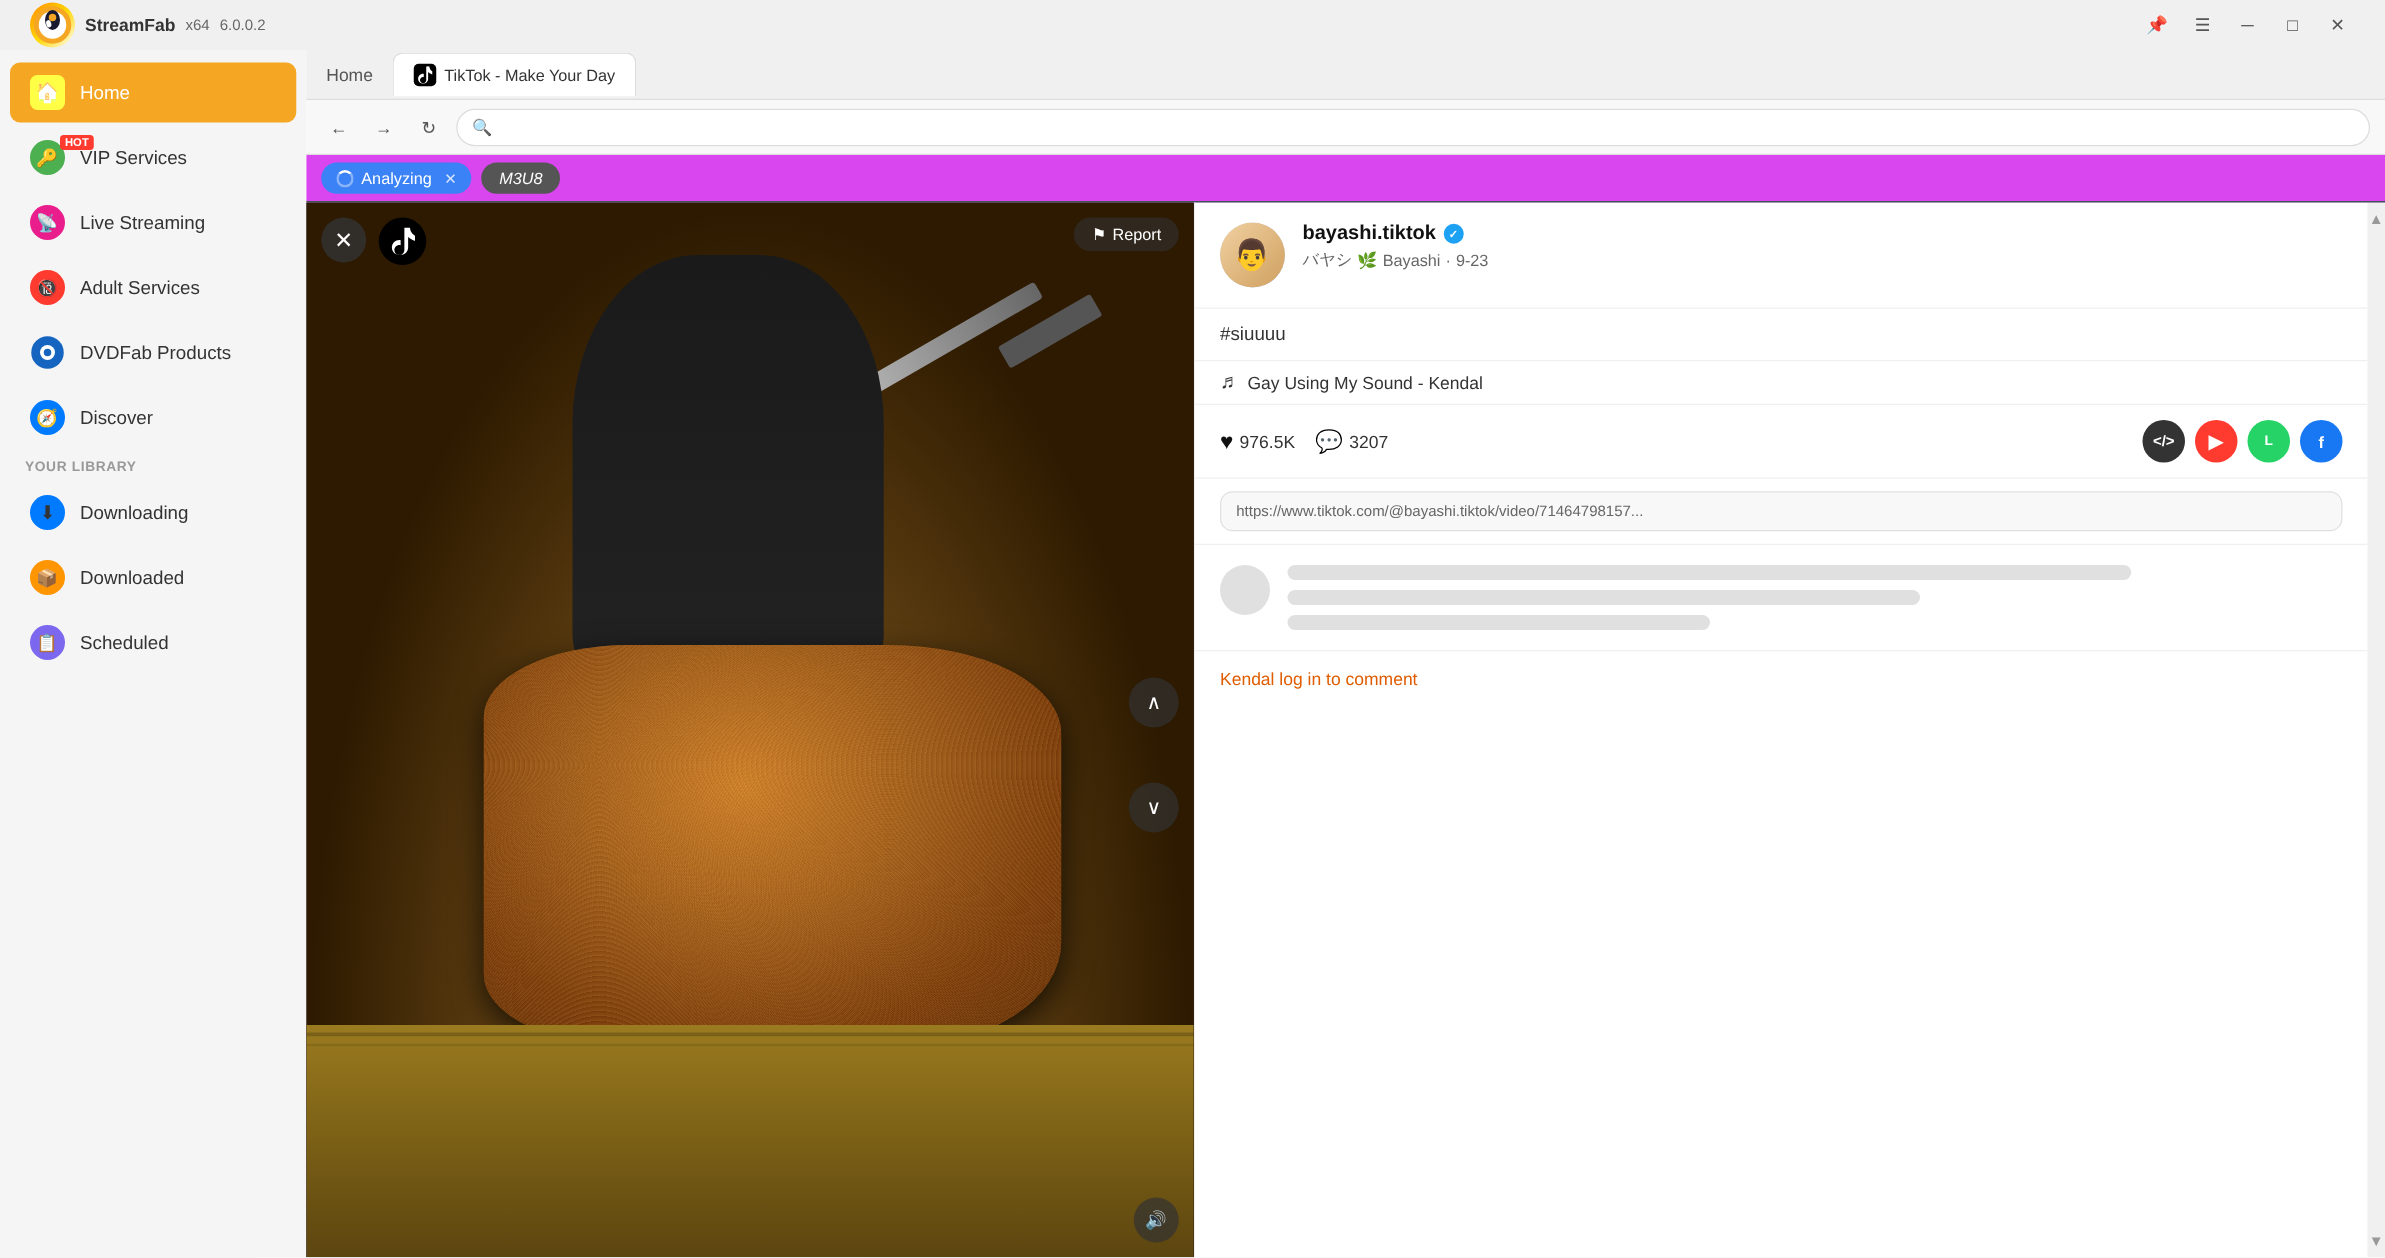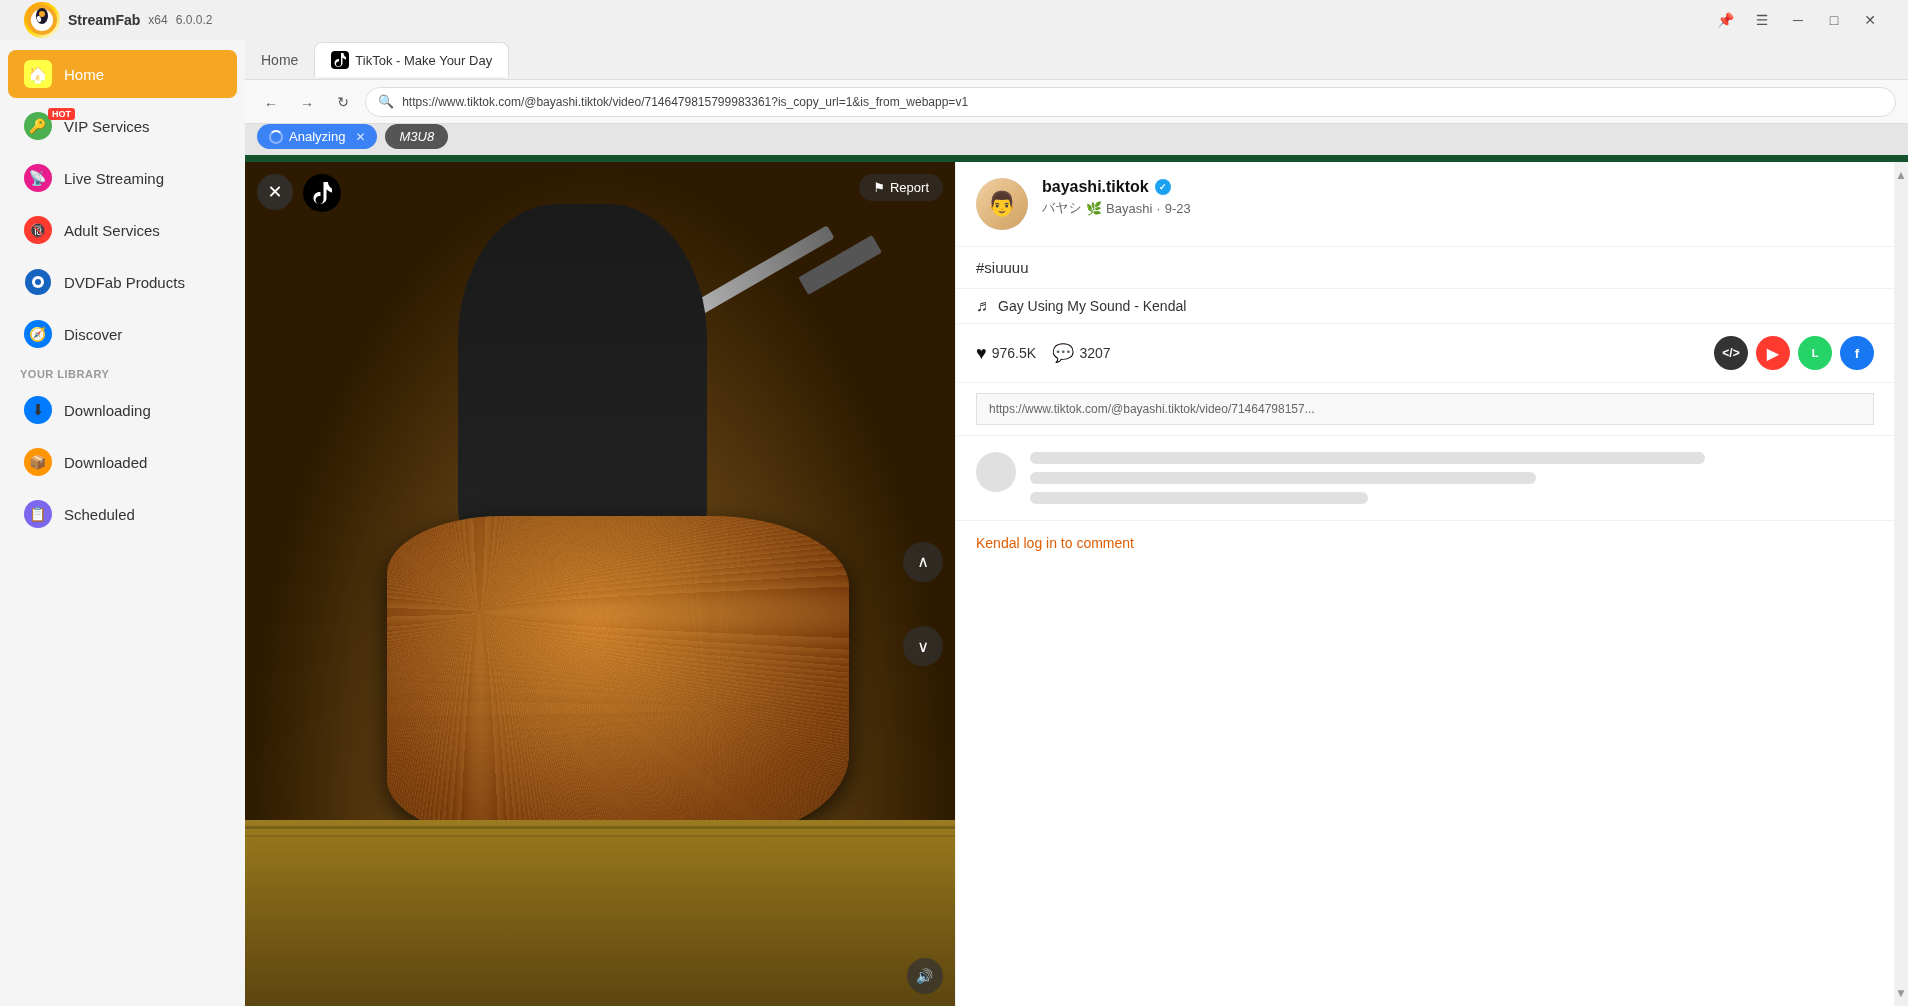--- a/index.html
+++ b/index.html
@@ -196,24 +196,24 @@
       display: flex;
       align-items: center;
       justify-content: center;
       font-size: 10px;
       color: white;
     }
 
     
     .toolbar {
       height: 38px;
-      background: #e5e5e5;
-      border-bottom: 7px solid #14532d;
-      display: flex;
-      align-items: flex-start;
+      background: #d946ef;
+      border-bottom: 1px solid #14532d;
+      display: flex;
+      align-items: center;
       gap: 8px;
       padding: 0 12px;
       flex-shrink: 0;
     }
     .analyzing-btn {
       display: flex;
       align-items: center;
       gap: 6px;
       background: #3b82f6;
       color: white;
@@ -469,21 +469,21 @@
     .action-icon.green { background: #25d366; color: white; }
     .action-icon.blue { background: #1877f2; color: white; }
 
     .share-link {
       padding: 10px 20px;
       border-bottom: 1px solid #f0f0f0;
     }
     .share-link-box {
       background: #f8f8f8;
       border: 1px solid #e0e0e0;
-      border-radius: 0;
+      border-radius: 10px;
       padding: 8px 12px;
       font-size: 12px;
       color: #666;
       overflow: hidden;
       white-space: nowrap;
       text-overflow: ellipsis;
     }
 
     
     .skeleton-section {
@@ -634,21 +634,20 @@
         <span>TikTok - Make Your Day</span>
       </div>
     </div>
 
     <div class="browser-bar">
       <button class="nav-btn">←</button>
       <button class="nav-btn">→</button>
       <button class="nav-btn">↻</button>
       <div class="address-bar">
         <span class="search-icon">🔍</span>
-        <span style="overflow:hidden;white-space:nowrap;text-overflow:ellipsis;font-size:12px;color:#444;">https://www.tiktok.com/@bayashi.tiktok/video/7146479815799983361?is_copy_url=1&amp;is_from_webapp=v1</span>
       </div>
     </div>
 
     <div class="toolbar">
       <button class="analyzing-btn">
         <div class="spinner"></div>
         <span>Analyzing</span>
         <span class="close-x">✕</span>
       </button>
       <button class="m3u8-btn">M3U8</button>

